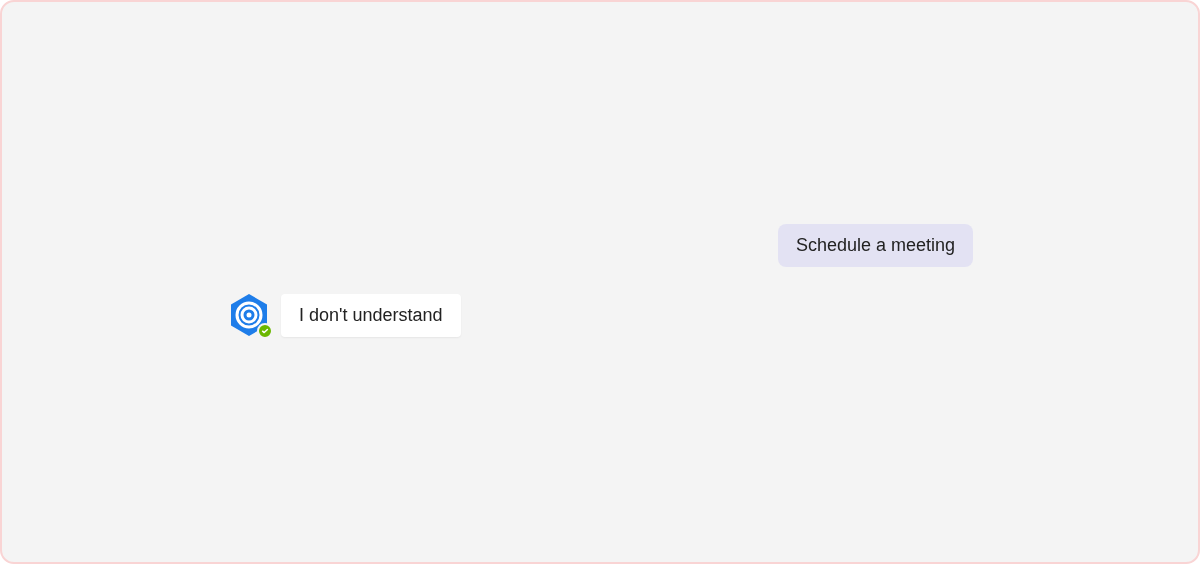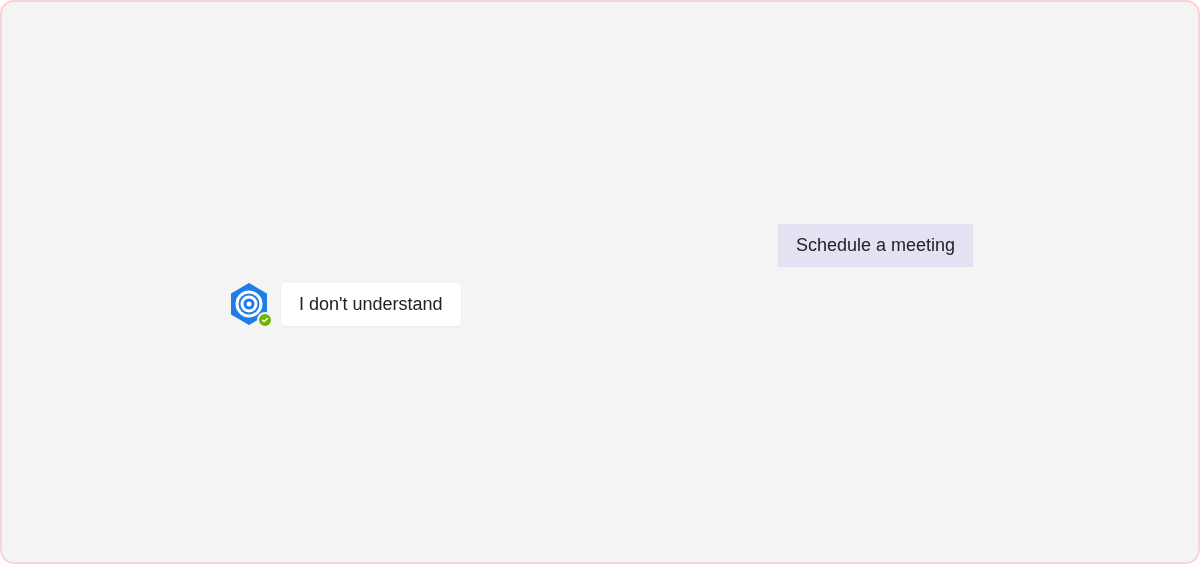--- a/index.html
+++ b/index.html
@@ -39,27 +39,27 @@
       top: 192px;
       display: flex;
       justify-content: flex-end;
     }
 
     .user-bubble {
       background: #e3e2f3;
       color: #222;
       font-size: 18px;
       padding: 11px 18px;
-      border-radius: 0;
+      border-radius: 8px;
     }
 
     .bot-row {
       position: absolute;
       left: 0;
-      top: 250px;
+      top: 261px;
       display: flex;
       align-items: center;
       gap: 10px;
     }
 
     .avatar-wrap {
       position: relative;
       width: 44px;
       height: 44px;
     }

